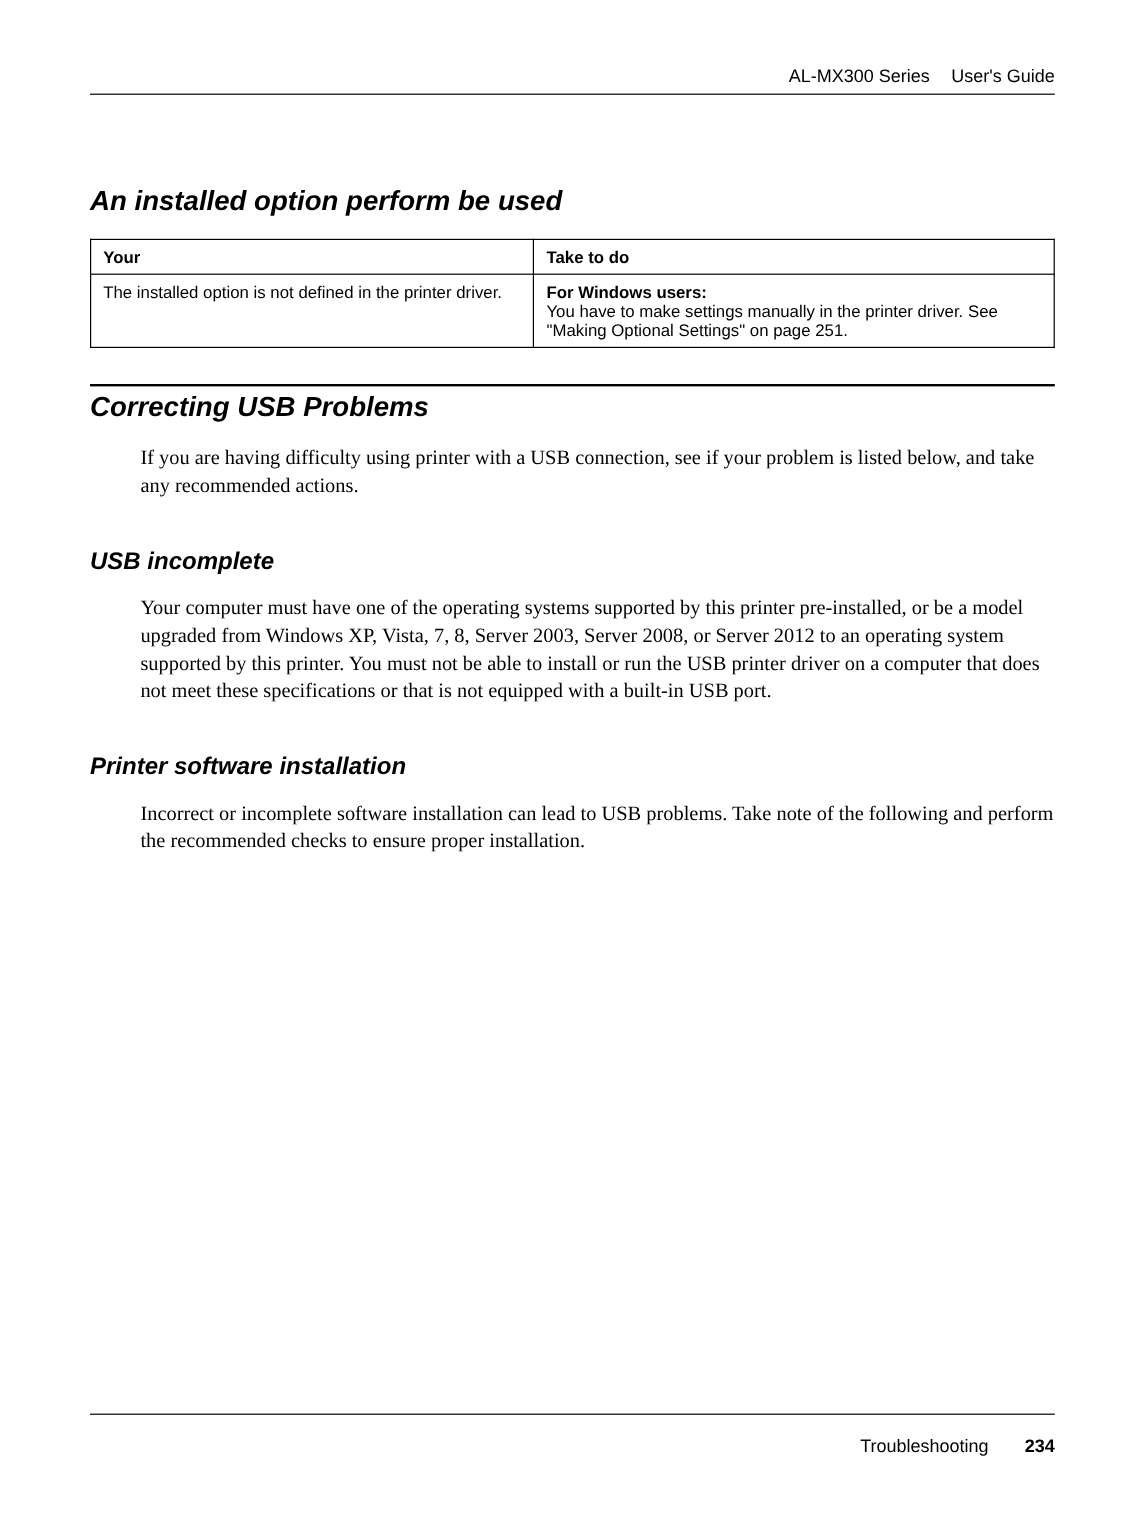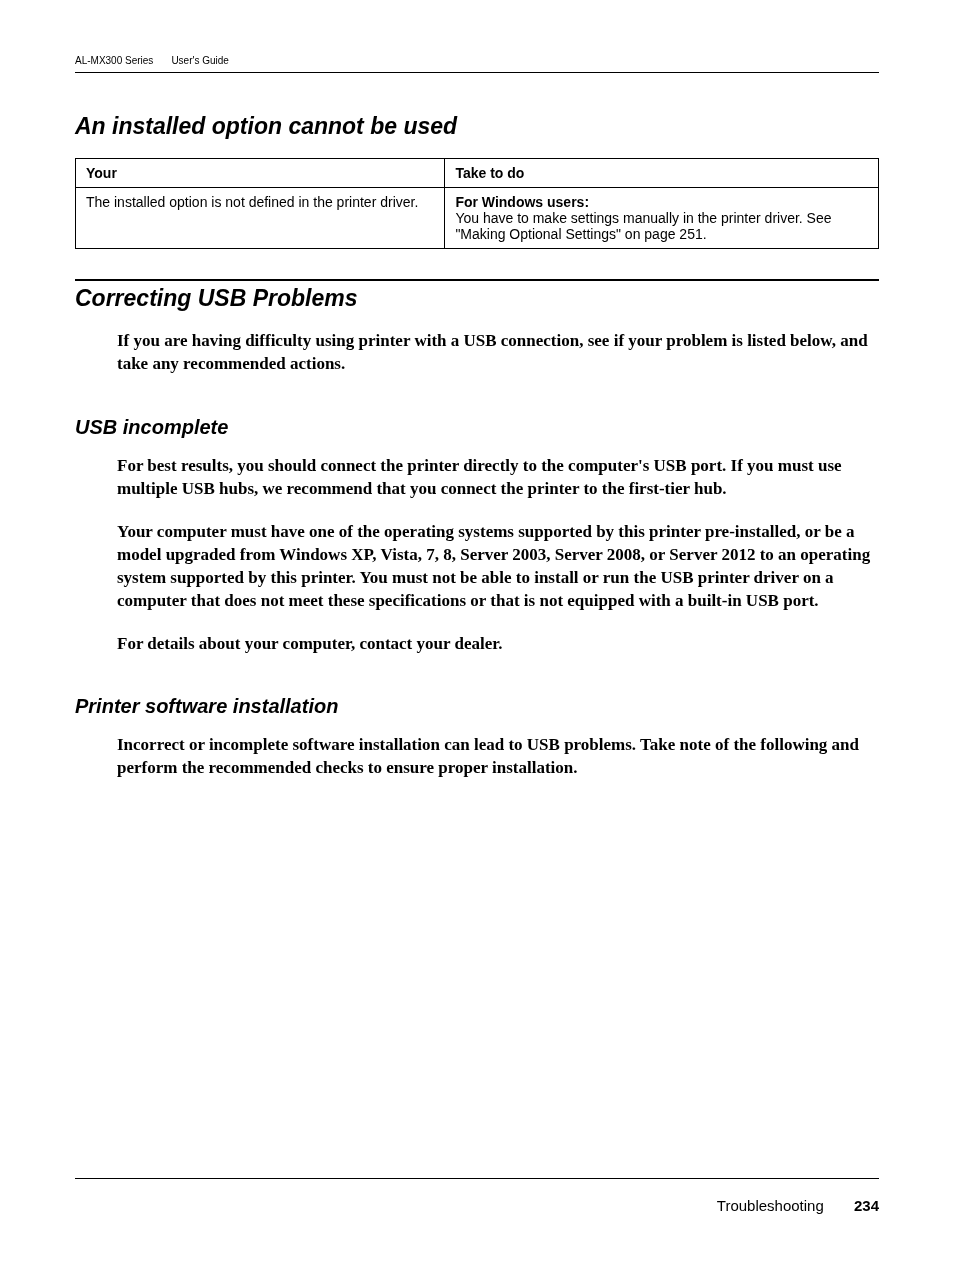--- a/index.html
+++ b/index.html
@@ -10,26 +10,26 @@
     font-family: Georgia, "Times New Roman", serif;
   }
   .page {
     width: 954px;
     height: 1274px;
     position: relative;
     box-sizing: border-box;
     padding: 55px 75px 60px 75px;
   }
   .running-header {
-    text-align: left;
+    text-align: right;
     font-family: "Segoe UI", Arial, sans-serif;
-    font-size: 10px;
+    font-size: 15px;
     padding-bottom: 6px;
     border-bottom: 1px solid #000;
-    margin-bottom: 40px;
+    margin-bottom: 75px;
   }
   .running-header .gap { display:inline-block; width:18px; }
 
   h2.section-title {
     font-family: "Segoe UI", Arial, sans-serif;
     font-weight: 700;
     font-style: italic;
     font-size: 23px;
     margin: 0 0 18px 0;
   }
@@ -63,21 +63,20 @@
     font-weight: 700;
   }
   table.cause-table col.cause { width: 46%; }
   table.cause-table col.todo  { width: 54%; }
 
   p.body {
     margin: 0 0 20px 0;
     padding-left: 42px;
     font-size: 17px;
     line-height: 1.35;
-    font-weight: bold;
   }
 
   .footer {
     position: absolute;
     left: 75px;
     right: 75px;
     bottom: 60px;
     border-top: 1px solid #000;
     padding-top: 18px;
     font-family: "Segoe UI", Arial, sans-serif;
@@ -88,21 +87,21 @@
 </style>
 </head>
 <body>
 
 <div class="page">
 
   <div class="running-header">
     <span>AL-MX300 Series</span><span class="gap"></span><span>User's Guide</span>
   </div>
 
-  <h2 class="section-title">An installed option cannot be used</h2>
+  <h2 class="section-title">An installed option perform be used</h2>
 
   <table class="cause-table">
     <colgroup>
         <col class="cause">
         <col class="todo">
       </colgroup>
     <thead>
       <tr>
         <th>Your</th>
         <th>Take to do</th>
@@ -116,24 +115,22 @@
           <span>You have to make settings manually in the printer driver. See "Making Optional Settings" on page 251.</span>
         </td>
       </tr>
     </tbody>
   </table>
 
   <h2 class="section-title ruled">Correcting USB Problems</h2>
   <p class="body">If you are having difficulty using printer with a USB connection, see if your problem is listed below, and take any recommended actions.</p>
 
   <h3 class="subsection-title">USB incomplete</h3>
-  <p class="body">For best results, you should connect the printer directly to the computer's USB port. If you must use multiple USB hubs, we recommend that you connect the printer to the first-tier hub.</p>
 
   <p class="body">Your computer must have one of the operating systems supported by this printer pre-installed, or be a model upgraded from Windows XP, Vista, 7, 8, Server 2003, Server 2008, or Server 2012 to an operating system supported by this printer. You must not be able to install or run the USB printer driver on a computer that does not meet these specifications or that is not equipped with a built-in USB port.</p>
-  <p class="body">For details about your computer, contact your dealer.</p>
 
   <h3 class="subsection-title">Printer software installation</h3>
   <p class="body">Incorrect or incomplete software installation can lead to USB problems. Take note of the following and perform the recommended checks to ensure proper installation.</p>
 
   <div class="footer">
     <span>Troubleshooting</span>
     <span class="pagenum">234</span>
   </div>
 
 </div>

